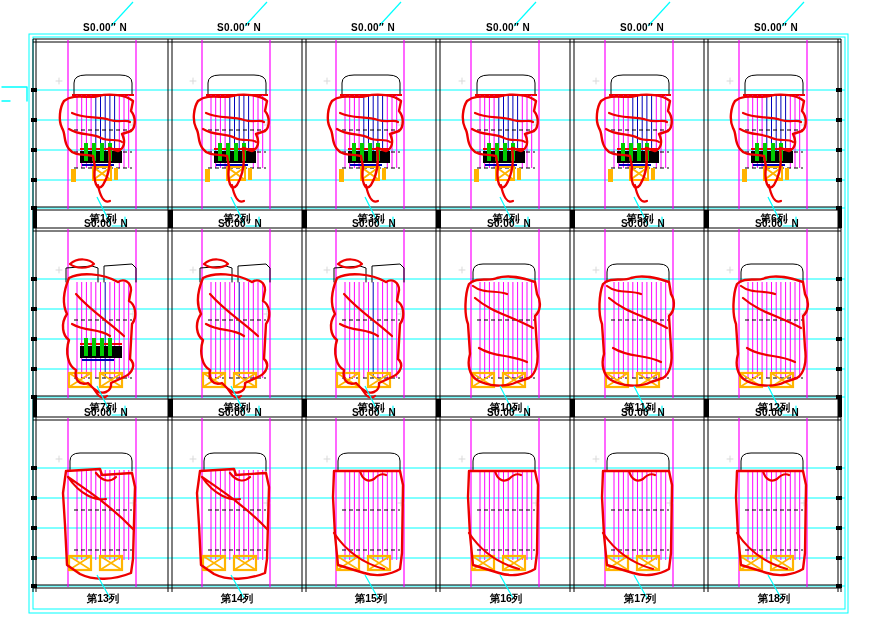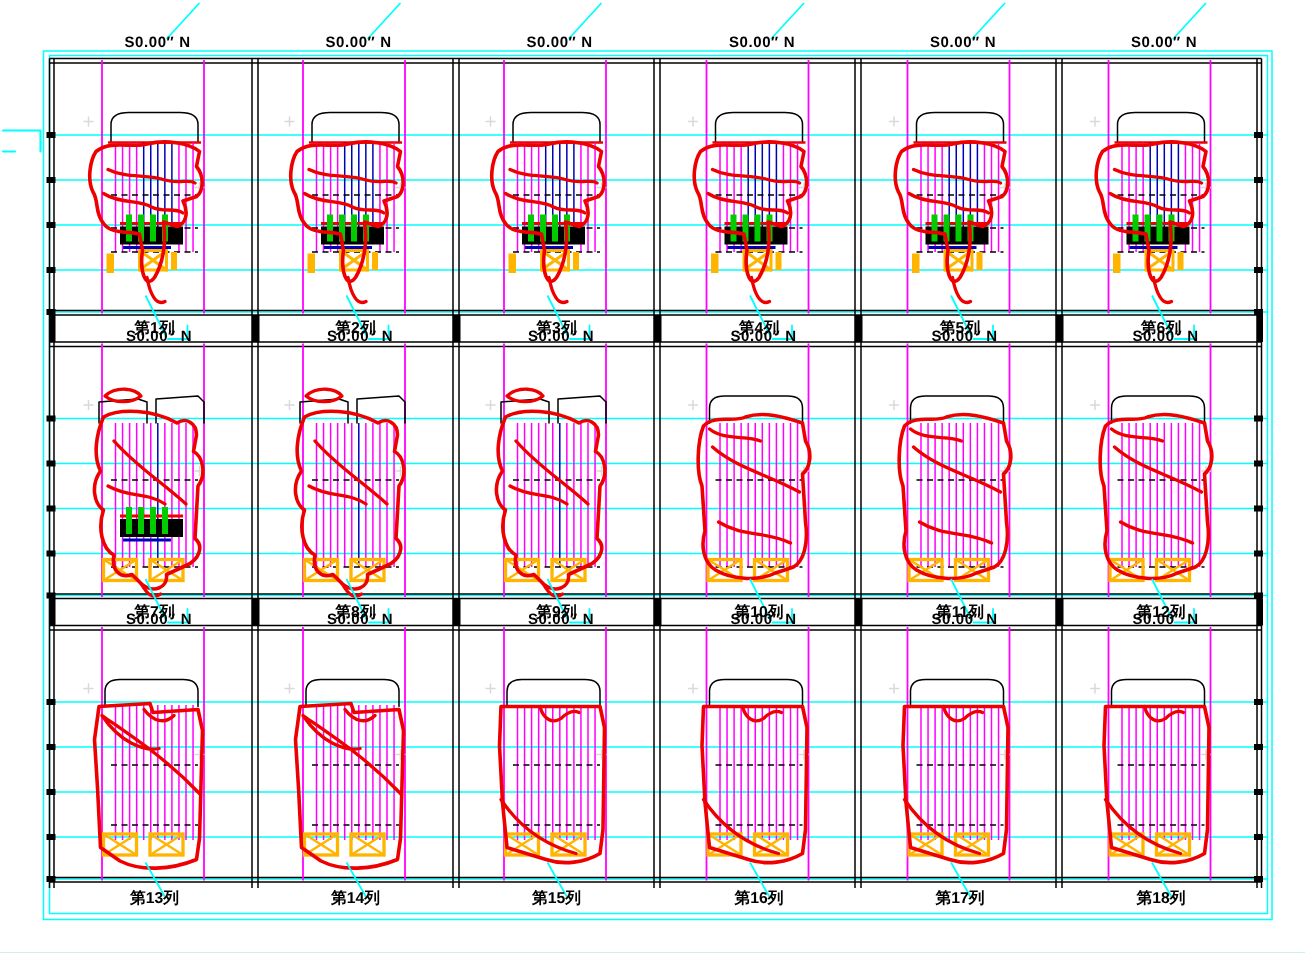--- a/index.html
+++ b/index.html
@@ -1,16 +1,16 @@
 <!DOCTYPE html>
 <html><head>
 <meta charset="utf-8">
 <style>
   html,body{margin:0;padding:0;background:#fff;}
-  .sheet{position:relative;width:870px;height:635px;background:#22c55e;overflow:hidden;}
+  .sheet{position:relative;width:870px;height:635px;background:#be185d;overflow:hidden;}
   svg{display:block;}
   text{font-family:"Liberation Sans", sans-serif;fill:#000;}
   .tt{font-size:10px;font-weight:bold;letter-spacing:.4px;}
   .tl{font-size:10.5px;font-weight:bold;}
 </style>
 </head>
 <body>
 
 <div class="sheet">
   <svg id="cad" width="870" height="635" viewBox="0 0 870 635">

